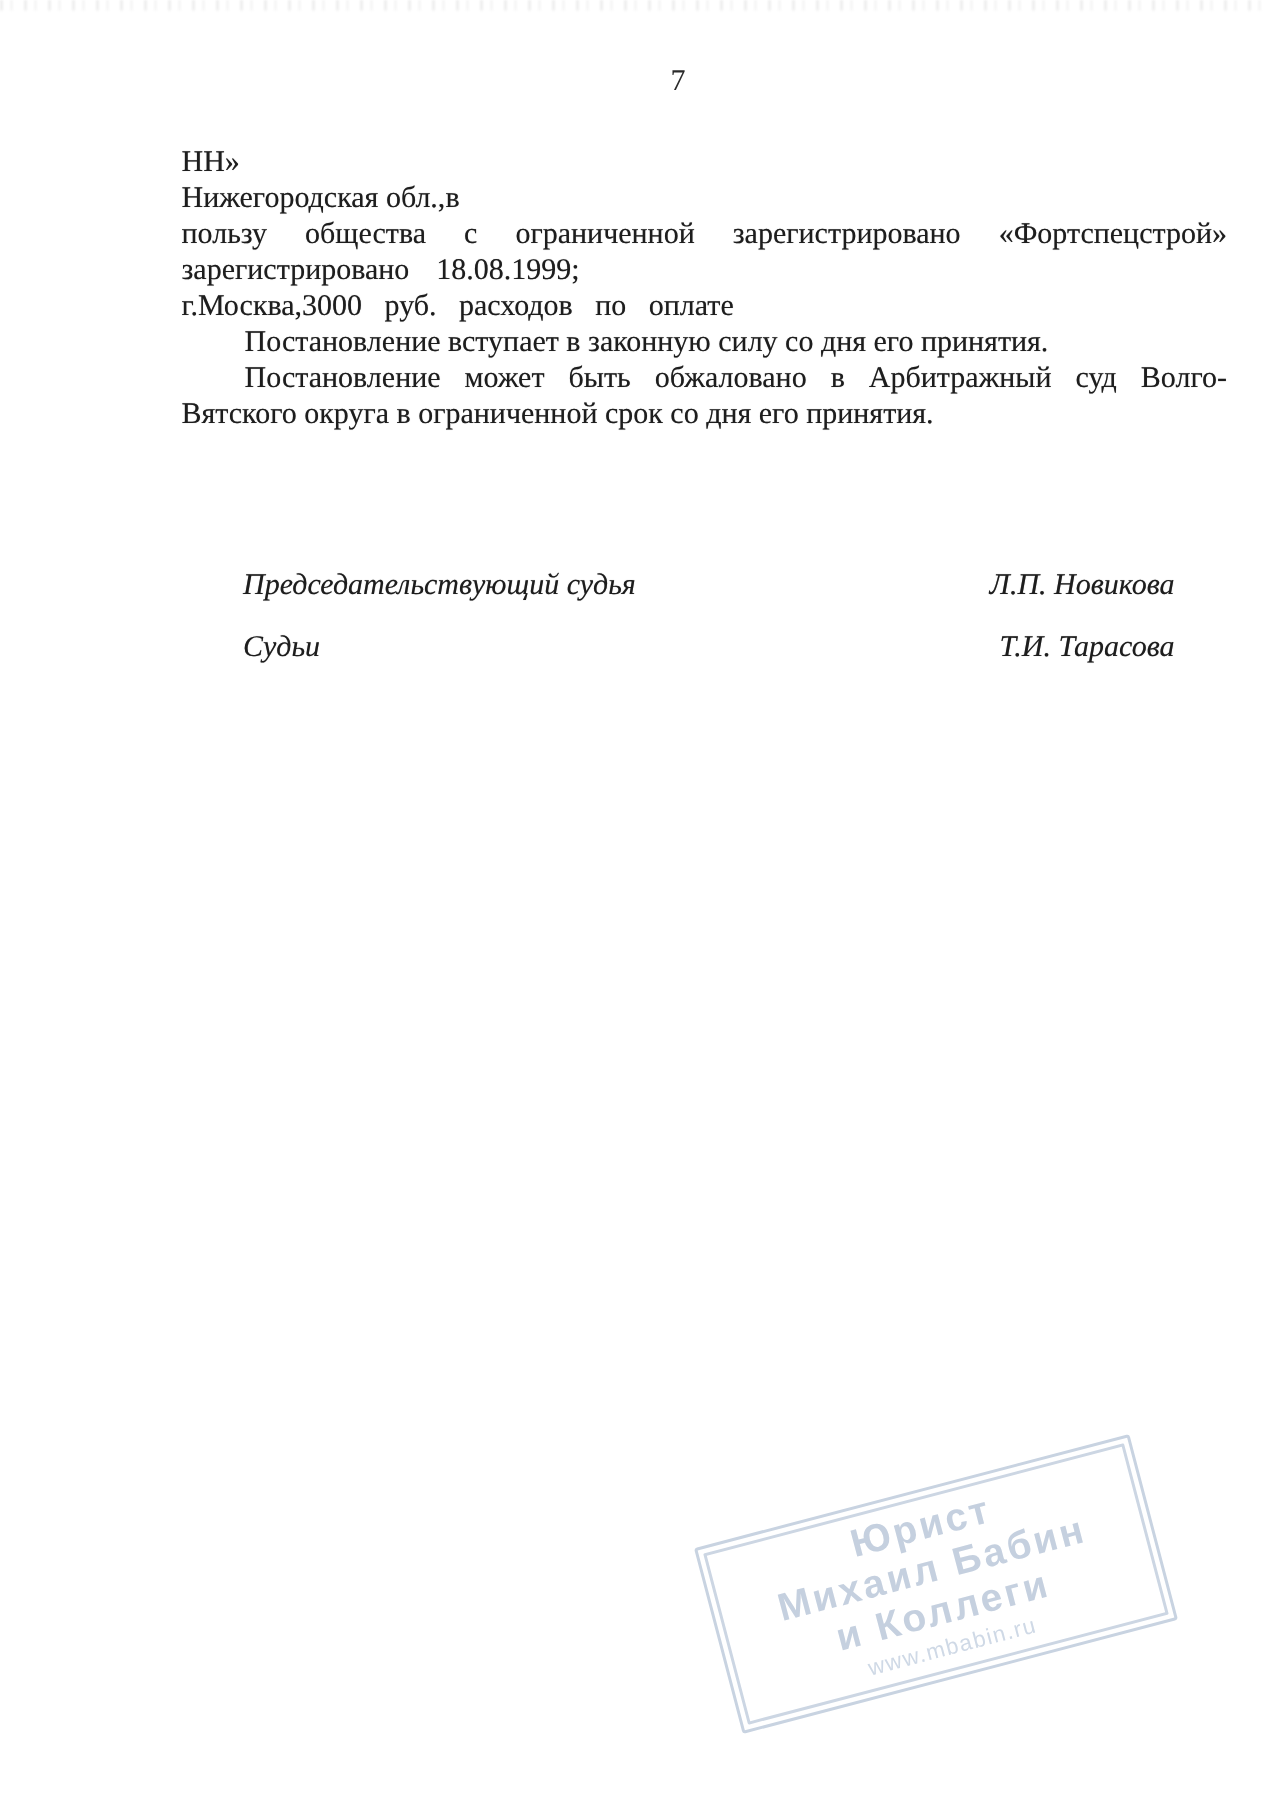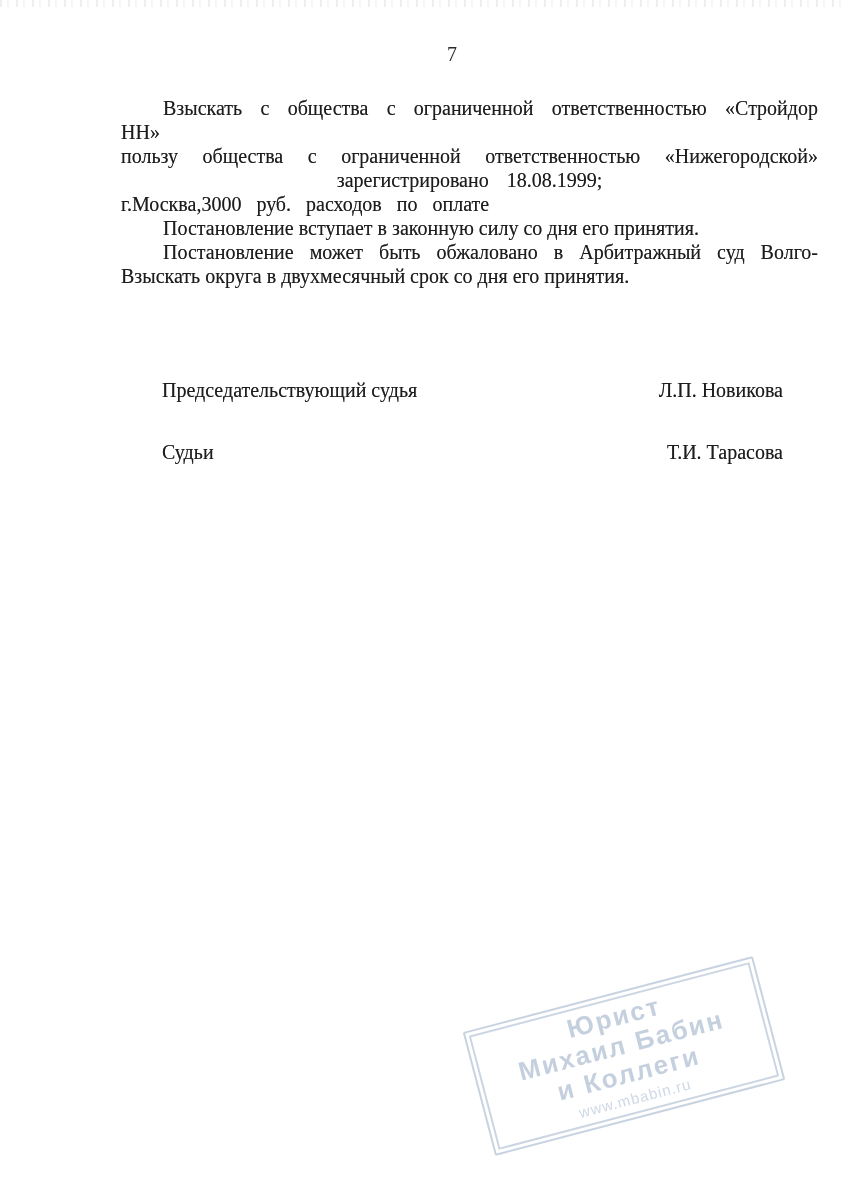--- a/index.html
+++ b/index.html
@@ -30,31 +30,32 @@
 
   .body-text {
     position: absolute; left: 121px; top: 96px; width: 697px;
     font-size: 20px;
     text-shadow: 0 0 0.45px rgba(20,20,20,0.55);
   }
   .doc-line { height: 24px; line-height: 24px; white-space: nowrap; }
   .doc-line.justify { white-space: normal; text-align: justify; text-align-last: justify; overflow: hidden; }
   .doc-line.indent { padding-left: 42px; }
   .doc-line.split { display: flex; }
-  .doc-line.right { text-align: center; word-spacing: 13px; }
+  .doc-line.right { text-align: left; word-spacing: 13px; }
   .split .seg-right.wide-space { word-spacing: 10px; }
   .split .seg-right.mid-space { word-spacing: 3px; }
 
   .signatures {
     position: absolute; left: 121px; top: 378px; width: 662px;
     font-size: 20px;
     text-shadow: 0 0 0.45px rgba(20,20,20,0.55);
+    font-style: italic;
   }
   .sig-row { display: flex; justify-content: space-between; height: 24px; line-height: 24px; }
-  .sig-row + .sig-row { margin-top: 38px; }
+  .sig-row + .sig-row { margin-top: 17px; }
   .sig-label { padding-left: 41px; }
   .sig-name { text-align: center; }
 
   
   .stamp {
     position: absolute; left: 474px; top: 992px;
     width: 300px; height: 128px;
     transform: rotate(-14.7deg);
     border: 2.5px solid #c8d3e1;
     border-radius: 2px;
@@ -80,33 +81,36 @@
 </style>
 </head>
 <body>
 
 <div class="page">
   <div class="scan-noise"></div>
 
   <div class="page-number">7</div>
 
   <div class="body-text">
-    <div class="doc-line justify indent">Взыскать с общества с ограниченной ответственностью «Стройдор</div>
     <div class="doc-line split">
       <span class="seg-left">НН»</span>
     </div>
-    <div class="doc-line justify">пользу общества с ограниченной ответственностью «Нижегородской»</div>
+    <div class="doc-line split">
+      <span class="seg-left">Нижегородская обл.,</span>
+      <span class="seg-right">в</span>
+    </div>
+    <div class="doc-line justify">пользу общества с ограниченной зарегистрировано «Фортспецстрой»</div>
     <div class="doc-line right">зарегистрировано 18.08.1999;</div>
     <div class="doc-line split">
       <span class="seg-left">г.Москва,</span>
       <span class="seg-right wide-space">3000 руб. расходов по оплате</span>
     </div>
     <div class="doc-line indent">Постановление вступает в законную силу со дня его принятия.</div>
     <div class="doc-line justify indent">Постановление может быть обжаловано в Арбитражный суд Волго-</div>
-    <div class="doc-line">Взыскать округа в двухмесячный срок со дня его принятия.</div>
+    <div class="doc-line">Вятского округа в ограниченной срок со дня его принятия.</div>
   </div>
 
   <div class="signatures">
     <div class="sig-row">
       <span class="sig-label">Председательствующий судья</span>
       <span class="sig-name">Л.П. Новикова</span>
     </div>
     <div class="sig-row">
       <span class="sig-label">Судьи</span>
       <span class="sig-name">Т.И. Тарасова</span>

